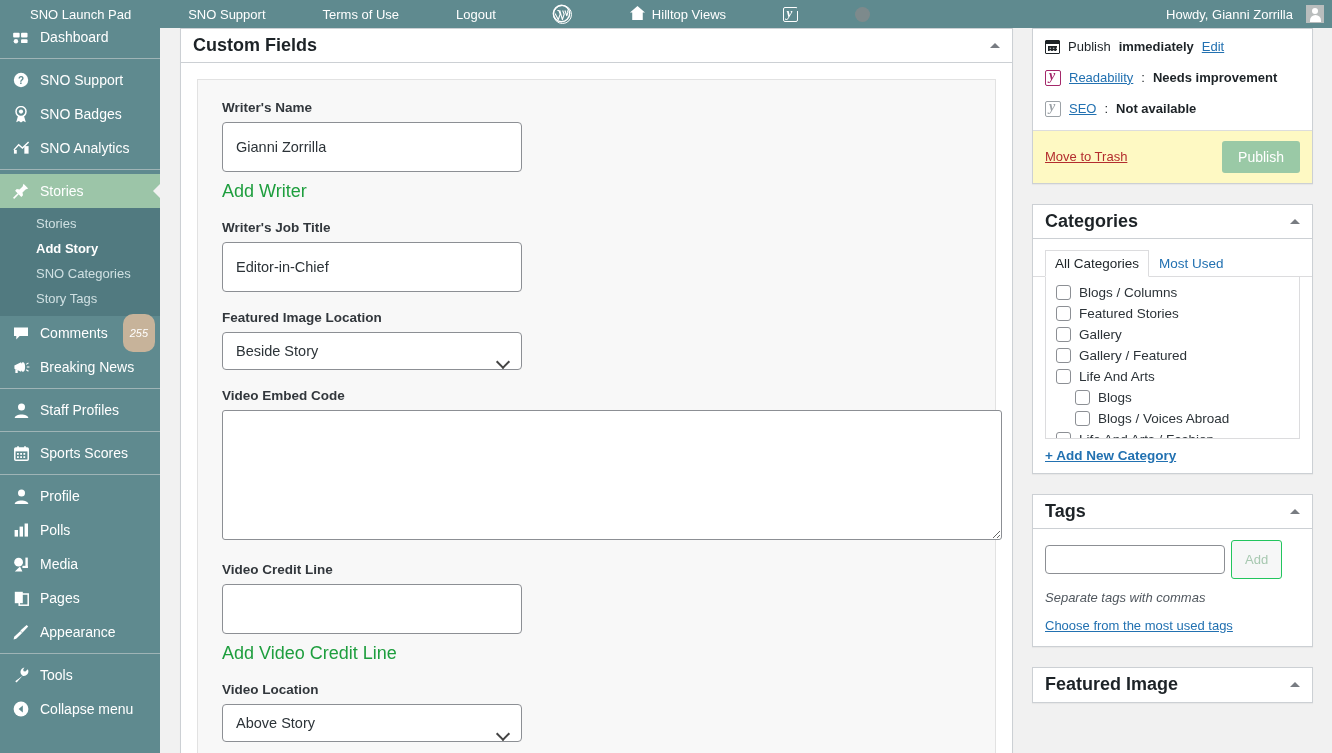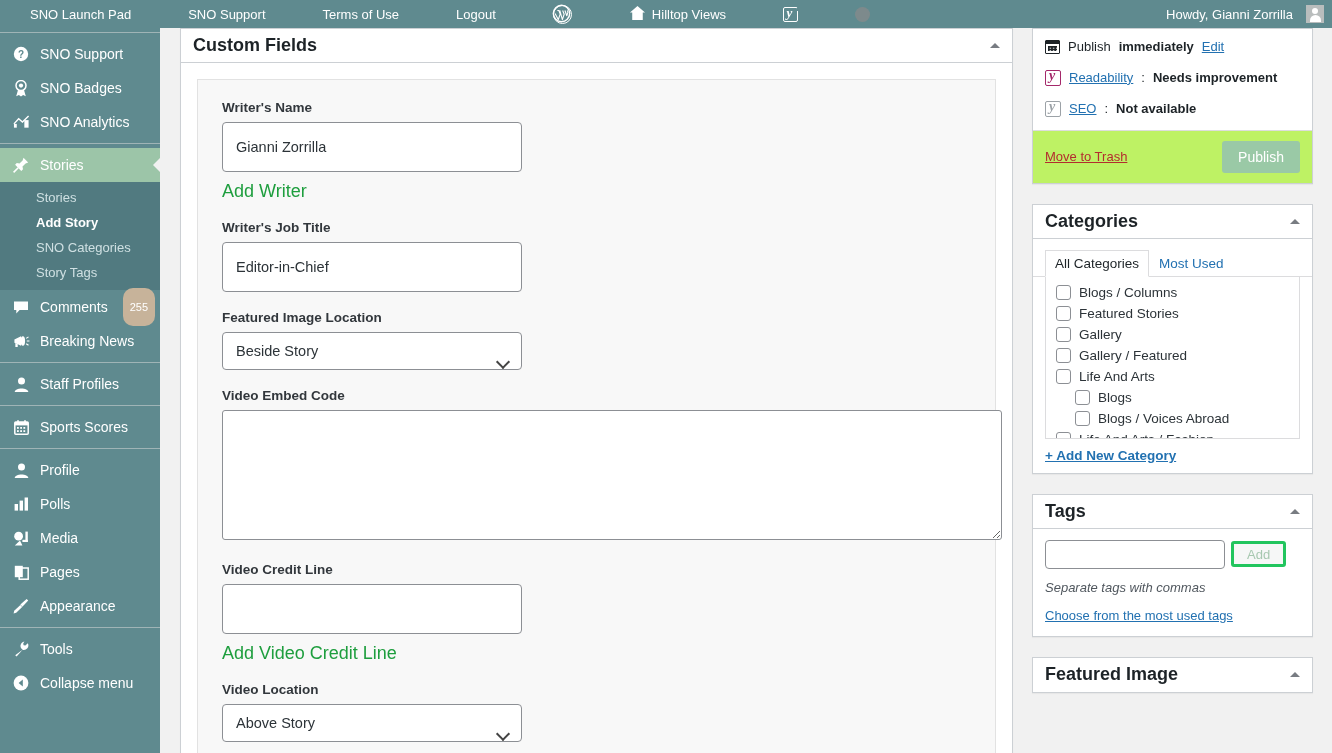--- a/index.html
+++ b/index.html
@@ -82,21 +82,21 @@
   }
   .menu-sep { height: 1px; background: #9fb4b6; margin: 4px 0; }
   .submenu { background: #517a80; padding: 3px 0 5px 0; }
   .submenu a {
     display: block; padding: 5px 0 5px 36px;
     color: #cfe0e2; text-decoration: none; font-size: 13px;
   }
   .submenu a.current { color: #ffffff; font-weight: bold; }
   .count-badge {
     background: #c7b39a; color: #fff; font-size: 11px;
-    border-radius: 10px; padding: 13px 7px; margin-left: 6px;
+    border-radius: 10px; padding: 13px 7px; margin-left: 6px; font-style: italic;
   }
   .partial-top { margin-top: -8px; }
 
   
   #wpbody {
     position: absolute; top: 28px; left: 160px;
     width: 1172px; height: 725px;
     background: #f1f1f1;
   }
   .postbox {
@@ -207,21 +207,21 @@
     content: "y"; position: absolute; left: 3px; top: -4px;
     font-size: 14px; font-style: italic; font-weight: bold; color: #a4286a;
     font-family: "Liberation Serif", serif;
   }
   .yoast-badge.gray { border-color: #9ca2a7; }
   .yoast-badge.gray::after { color: #9ca2a7; }
   .misc-link { color: #2271b1; text-decoration: underline; }
   .misc-strong { font-weight: bold; }
   .submitbox-major {
     display: flex; align-items: center; justify-content: space-between;
-    padding: 10px 12px; border-top: 1px solid #ddd; background: #bef264;
+    padding: 10px 12px; border-top: 1px solid #ddd; background: #fef9c3;
   }
   .trash-link { color: #b32d2e; font-size: 13px; text-decoration: underline; }
   .publish-btn {
     background: #9ac9a6; color: #ffffff; border: none;
     border-radius: 3px; padding: 8px 16px;
     font-size: 14px; cursor: pointer;
     font-family: "Liberation Sans", sans-serif;
   }
 
   
@@ -264,23 +264,23 @@
   
   .tags-body { padding: 11px 12px 12px 12px; }
   .tags-row { display: flex; gap: 6px; align-items: center; }
   .tag-input {
     width: 180px; height: 29px;
     border: 1px solid #8c8f94; border-radius: 4px;
     font-size: 13px; padding: 0 8px;
     font-family: "Liberation Sans", sans-serif;
   }
   .tag-add-btn {
-    height: 26px; padding: 0 13px;
+    height: 39px; padding: 0 13px;
     background: #f6f7f7; color: #a7c8b0;
-    border: 3px solid #22c55e; border-radius: 3px;
+    border: 1px solid #22c55e; border-radius: 3px;
     font-size: 13px; cursor: pointer;
     font-family: "Liberation Sans", sans-serif;
   }
   .tag-hint {
     font-size: 13px; color: #50575e; font-style: italic;
     margin-top: 11px;
   }
   .tag-choose {
     display: inline-block; margin-top: 13px;
     color: #2271b1; font-size: 13px; text-decoration: underline;
@@ -332,20 +332,31 @@
       <span class="avatar-wrap">
         <span class="ah"></span>
           <span class="ab2"></span>
       </span>
     </a>
   </div>
 </div>
 
 <div id="adminmenu">
 
+  <a class="menu-top partial-top">
+    <span class="mi">
+      <svg width="17" height="13" viewBox="0 0 18 14">
+        <rect x="0" y="2" width="7" height="5" rx="1" fill="#fff"></rect>
+        <rect x="8.5" y="2" width="7" height="5" rx="1" fill="#fff"></rect>
+        <circle cx="3" cy="11" r="2.4" fill="#fff"></circle>
+        <rect x="8.5" y="9" width="7" height="4" rx="1" fill="#fff"></rect>
+      </svg>
+    </span>
+    <span>Dashboard</span>
+  </a>
 
   <div class="menu-sep"></div>
 
   <a class="menu-top">
     <span class="mi">
       <svg width="16" height="16" viewBox="0 0 16 16">
         <circle cx="8" cy="8" r="7.2" fill="#fff"></circle>
         <text x="8" y="12" font-size="10" font-weight="bold" text-anchor="middle" fill="#5f8a8f" font-family="Liberation Sans, sans-serif">?</text>
       </svg>
     </span>

